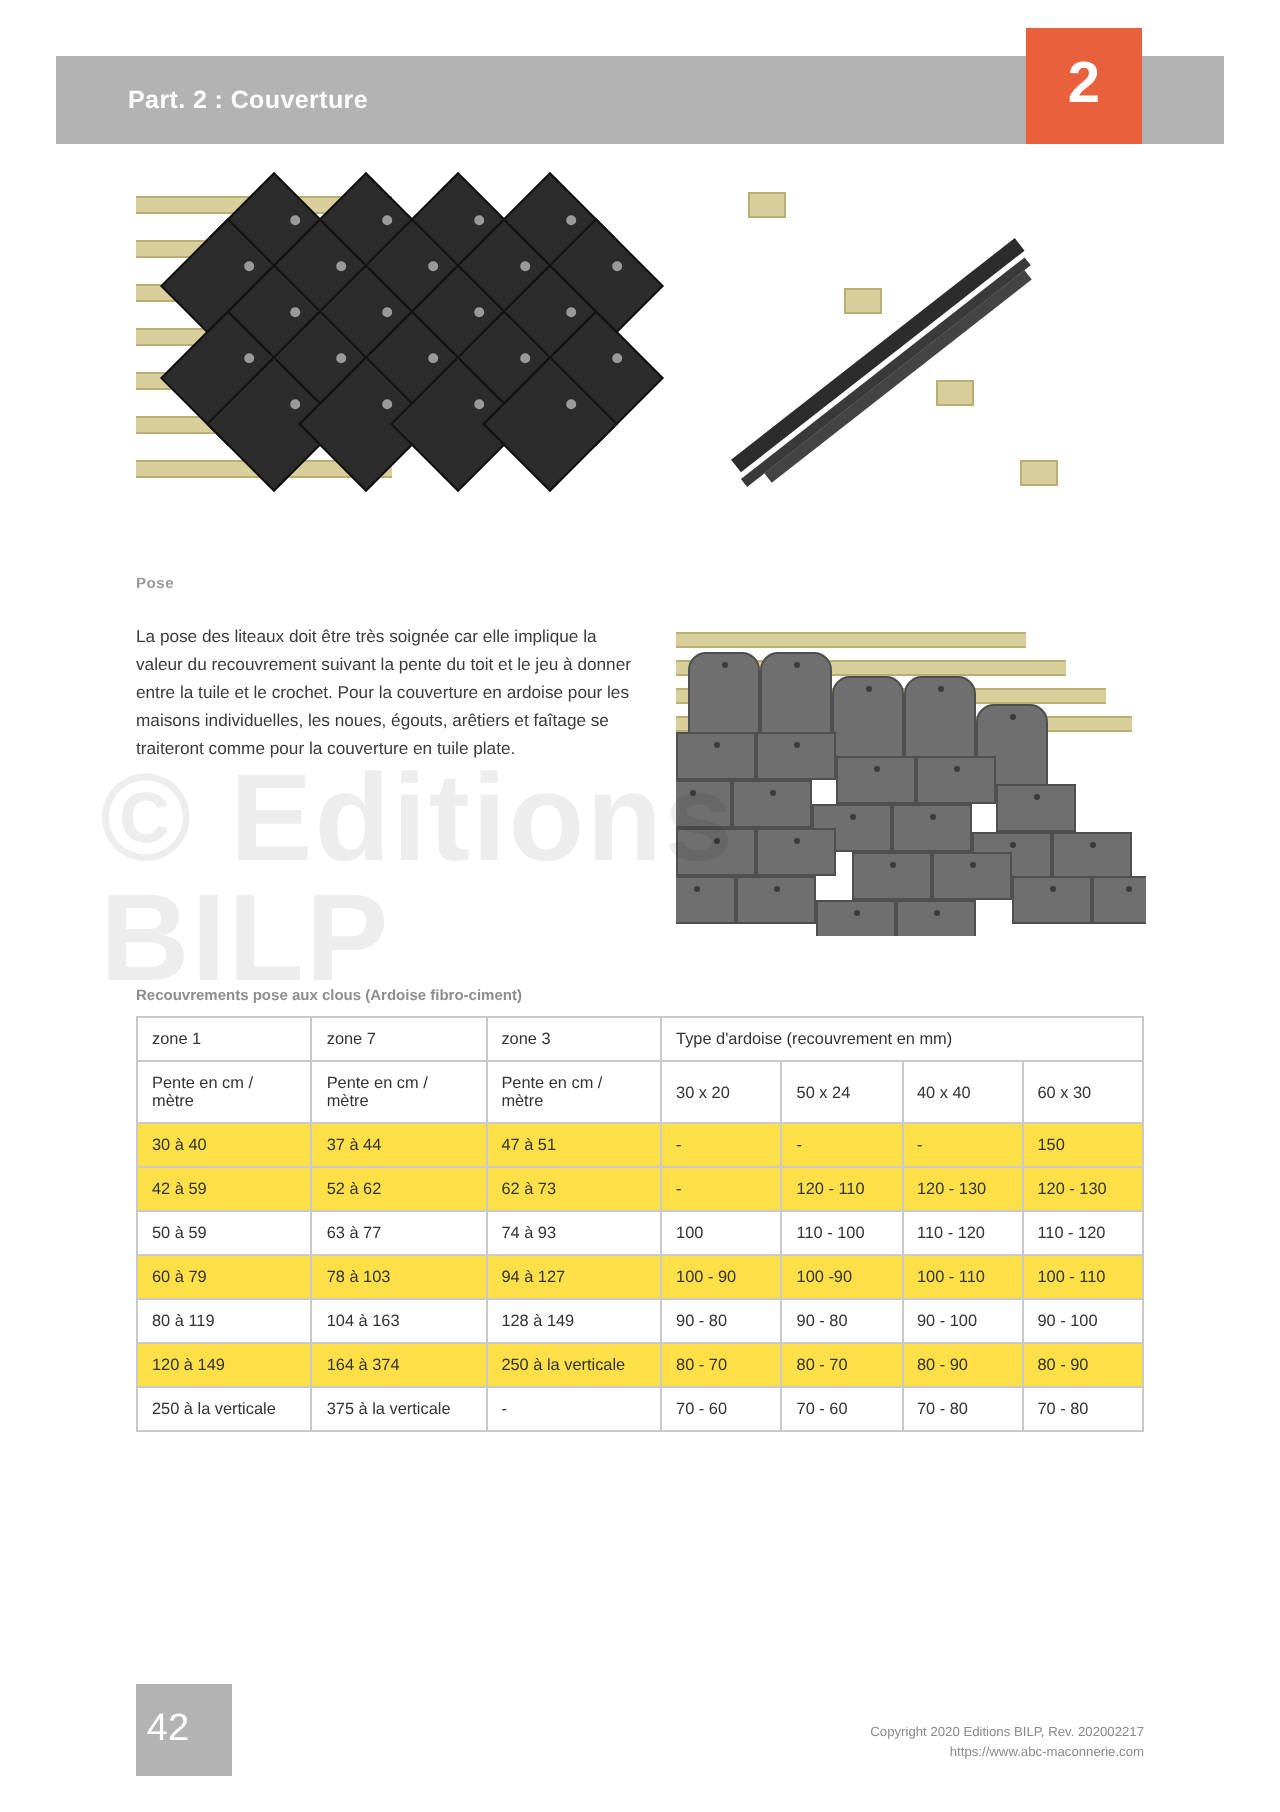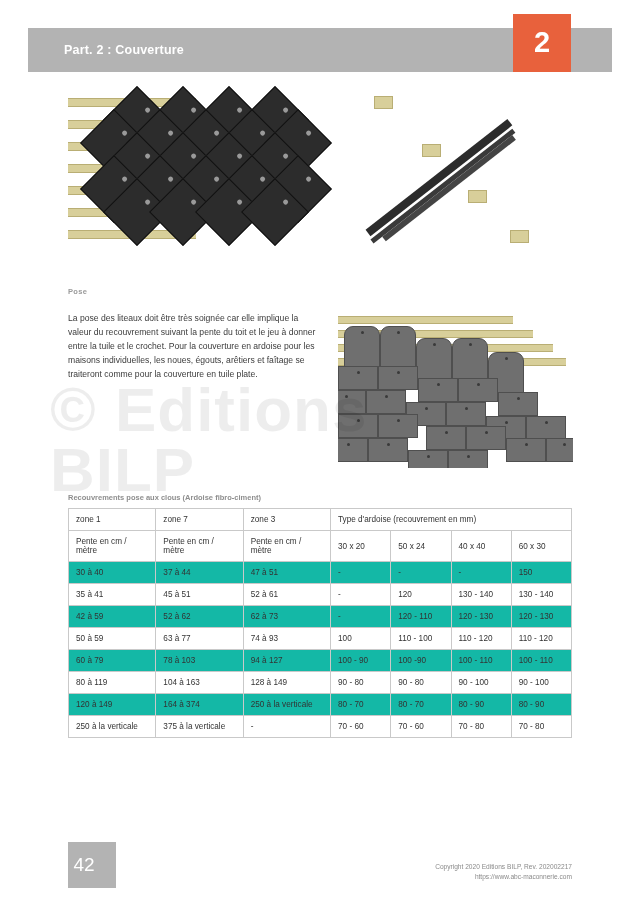--- a/index.html
+++ b/index.html
@@ -203,21 +203,21 @@
     color: #333;
   }
   table.data td, table.data th {
     border: 1px solid #c9c9c9;
     padding: 6px 7px;
     text-align: left;
     font-weight: normal;
     vertical-align: middle;
     background: #ffffff;
   }
-  table.data tr.shade td { background: #14b8a6; }
+  table.data tr.shade td { background: #fde047; }
   table.data td.z { width: 80px; }
   table.data td.t { width: 51px; }
   table.data td.span { width: 211px; }
 
   
   .page-box {
     position: absolute;
     left: 68px;
     top: 842px;
     width: 48px;
@@ -363,29 +363,20 @@
 
     <tr class="shade">
       <td>30 à 40</td>
       <td>37 à 44</td>
       <td>47 à 51</td>
       <td>-</td>
       <td>-</td>
       <td>-</td>
       <td>150</td>
     </tr>
-    <tr>
-      <td>35 à 41</td>
-      <td>45 à 51</td>
-      <td>52 à 61</td>
-      <td>-</td>
-      <td>120</td>
-      <td>130 - 140</td>
-      <td>130 - 140</td>
-    </tr>
     <tr class="shade">
       <td>42 à 59</td>
       <td>52 à 62</td>
       <td>62 à 73</td>
       <td>-</td>
       <td>120 - 110</td>
       <td>120 - 130</td>
       <td>120 - 130</td>
     </tr>
     <tr>

